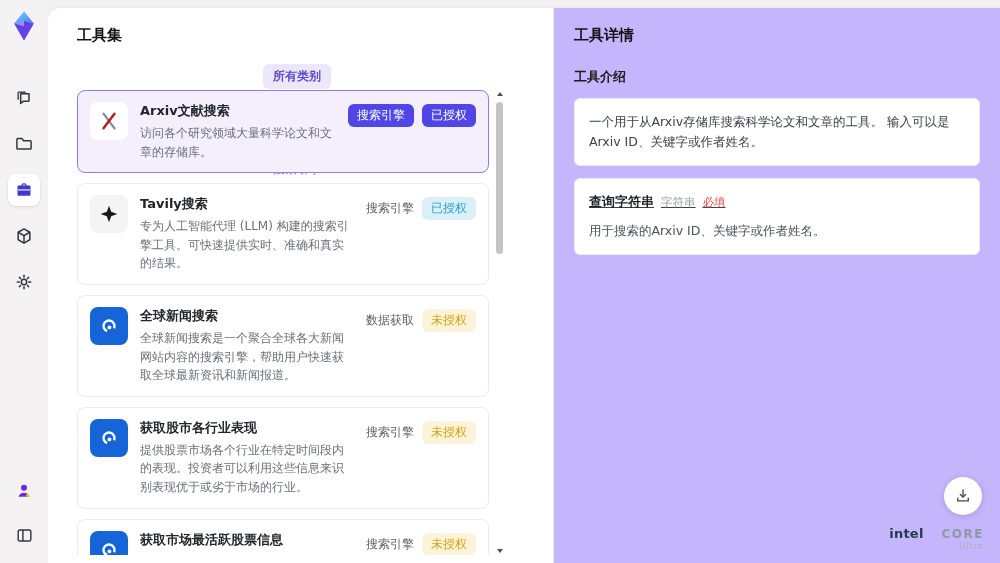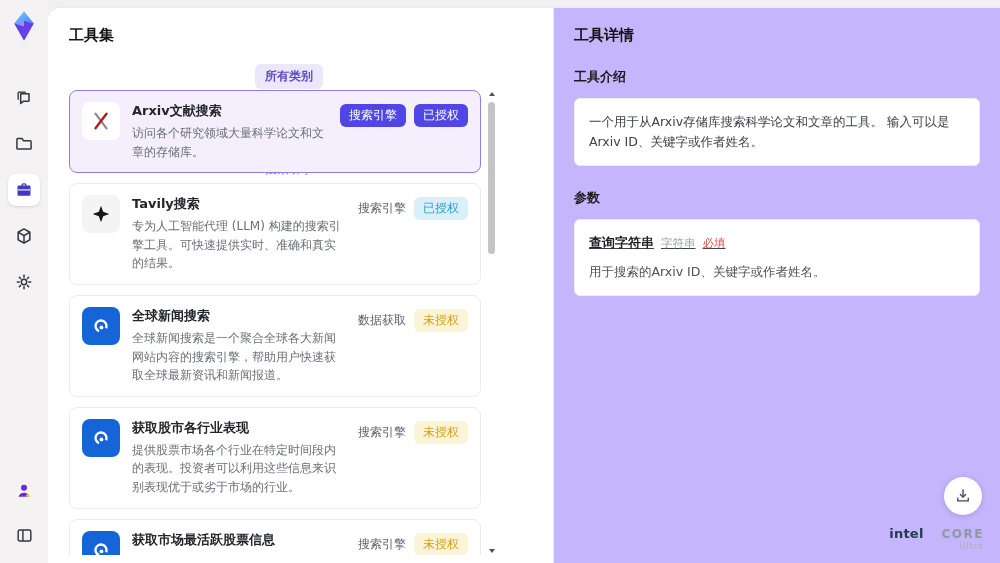--- a/index.html
+++ b/index.html
@@ -25,21 +25,21 @@
   .rail-btn.active { background:#ffffff; box-shadow:0 1px 3px rgba(0,0,0,.12); color:#4338ca; }
   .rail-bottom { margin-top:auto; display:flex; flex-direction:column; gap:12px; align-items:center; }
   .rail-btn svg { display:block; }
 
   
   .panel {
     position:absolute; left:48px; top:8px; right:0; bottom:0;
     background:#ffffff; border-top-left-radius:12px;
     box-shadow:0 0 0 1px #eceaea; overflow:hidden;
   }
-  .list-pane { position:absolute; left:4px; top:0; width:457px; bottom:0; padding:18px 0 4px 17px; }
+  .list-pane { position:absolute; left:12px; top:0; width:457px; bottom:0; padding:18px 0 4px 17px; }
   .page-title { font-size:15px; font-weight:bold; color:#141414; }
 
   .tabs { display:flex; gap:6px; margin-top:19px; align-items:center;flex-direction:column; }
   .tab {
     font-size:12px; color:#8a8f98; padding:4px 10px; border-radius:6px; cursor:pointer;
     white-space:nowrap;
   }
   .tab.active { background:#ece7fb; color:#5b4bc4; font-weight:bold; }
 
   .cards { position:absolute; left:17px; right:28px; top:82px; bottom:8px; overflow:hidden; }
@@ -293,21 +293,20 @@
   </section>
 
   <section class="detail-pane">
     <div class="detail-title">工具详情</div>
 
     <div class="section-h">工具介绍</div>
     <div class="white-box">
       <span>一个用于从Arxiv存储库搜索科学论文和文章的工具。 输入可以是Arxiv ID、关键字或作者姓名。</span>
     </div>
 
-    <div class="section-h">参数</div>
     <div class="white-box">
       <div class="param-head">
         <span class="param-name">查询字符串</span>
         <span class="param-type">字符串</span>
         <span class="param-req">必填</span>
       </div>
       <div class="param-desc">用于搜索的Arxiv ID、关键字或作者姓名。</div>
     </div>
   </section>
 

